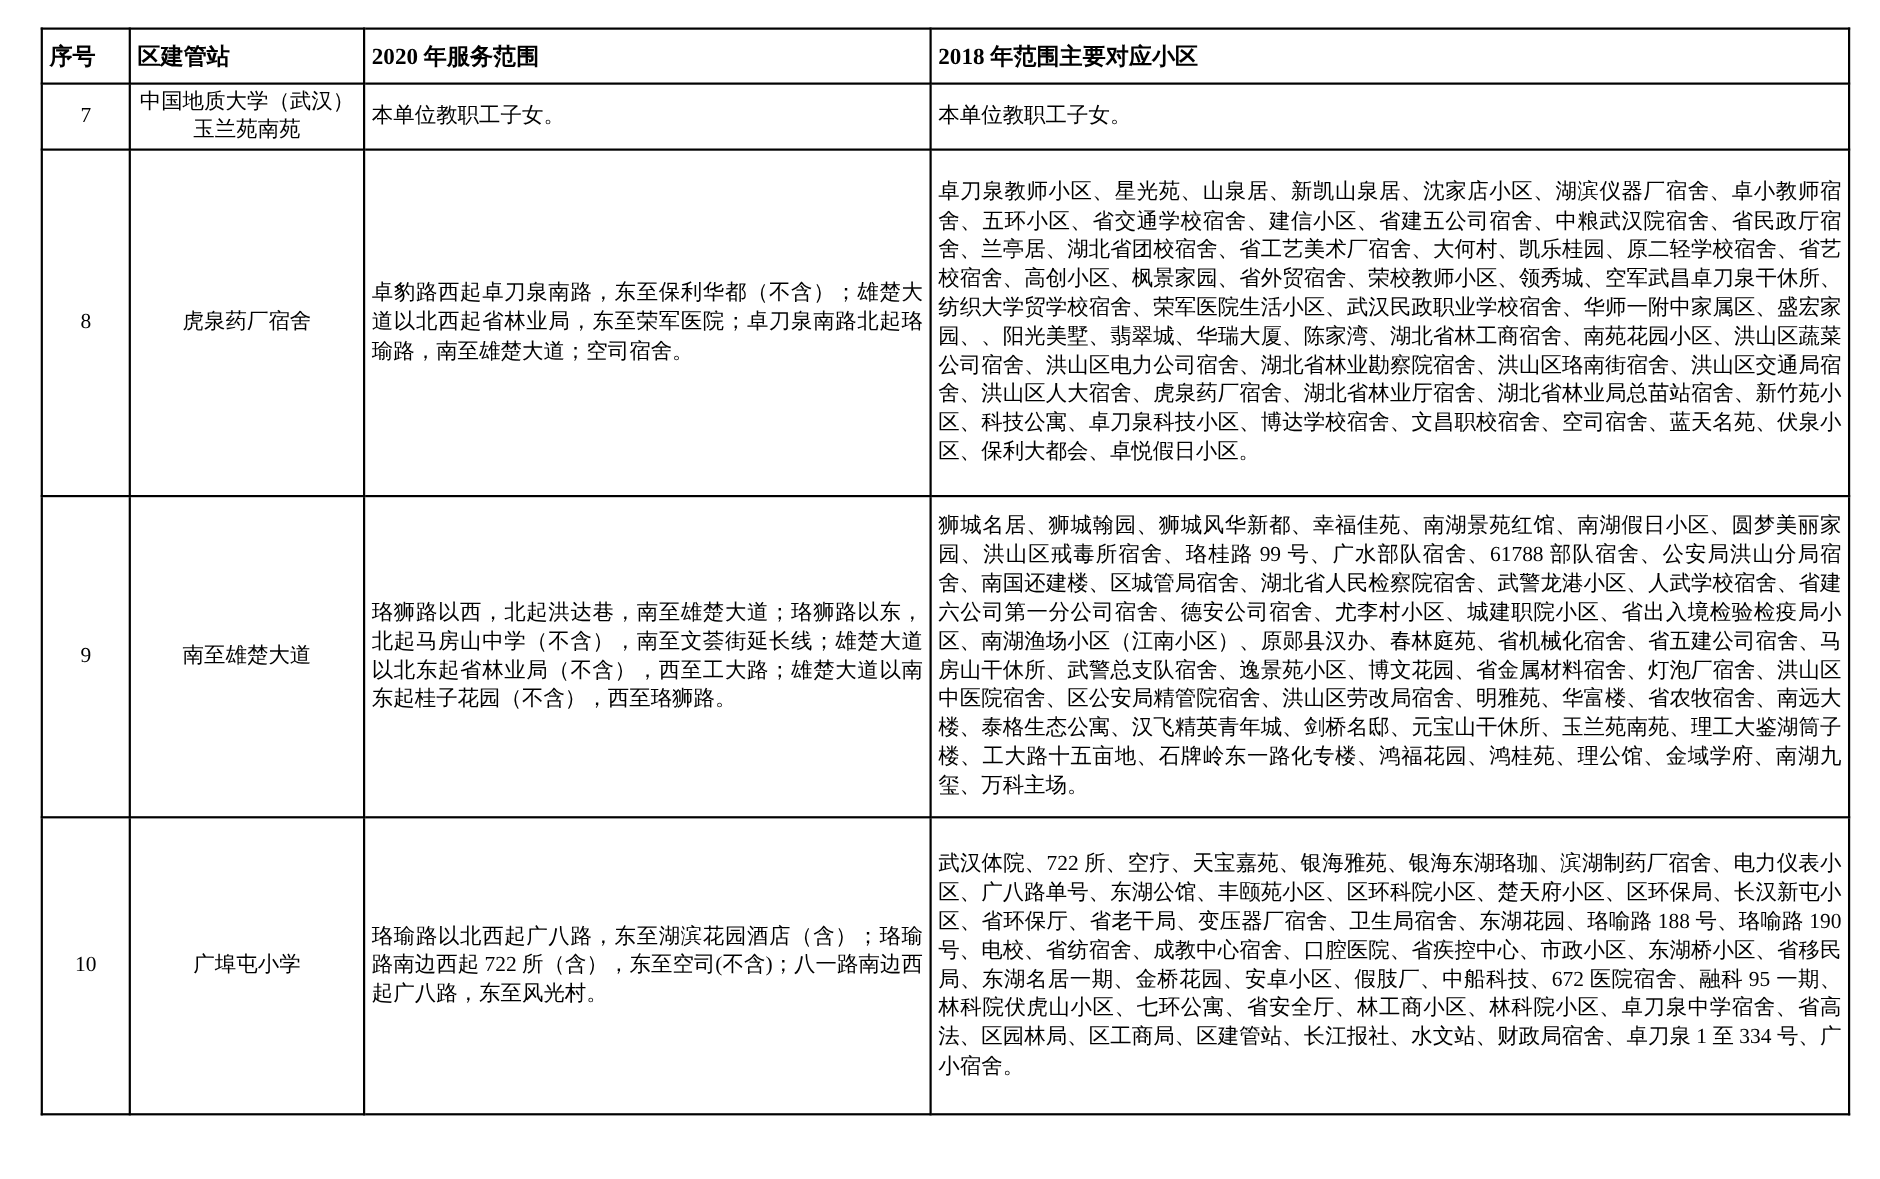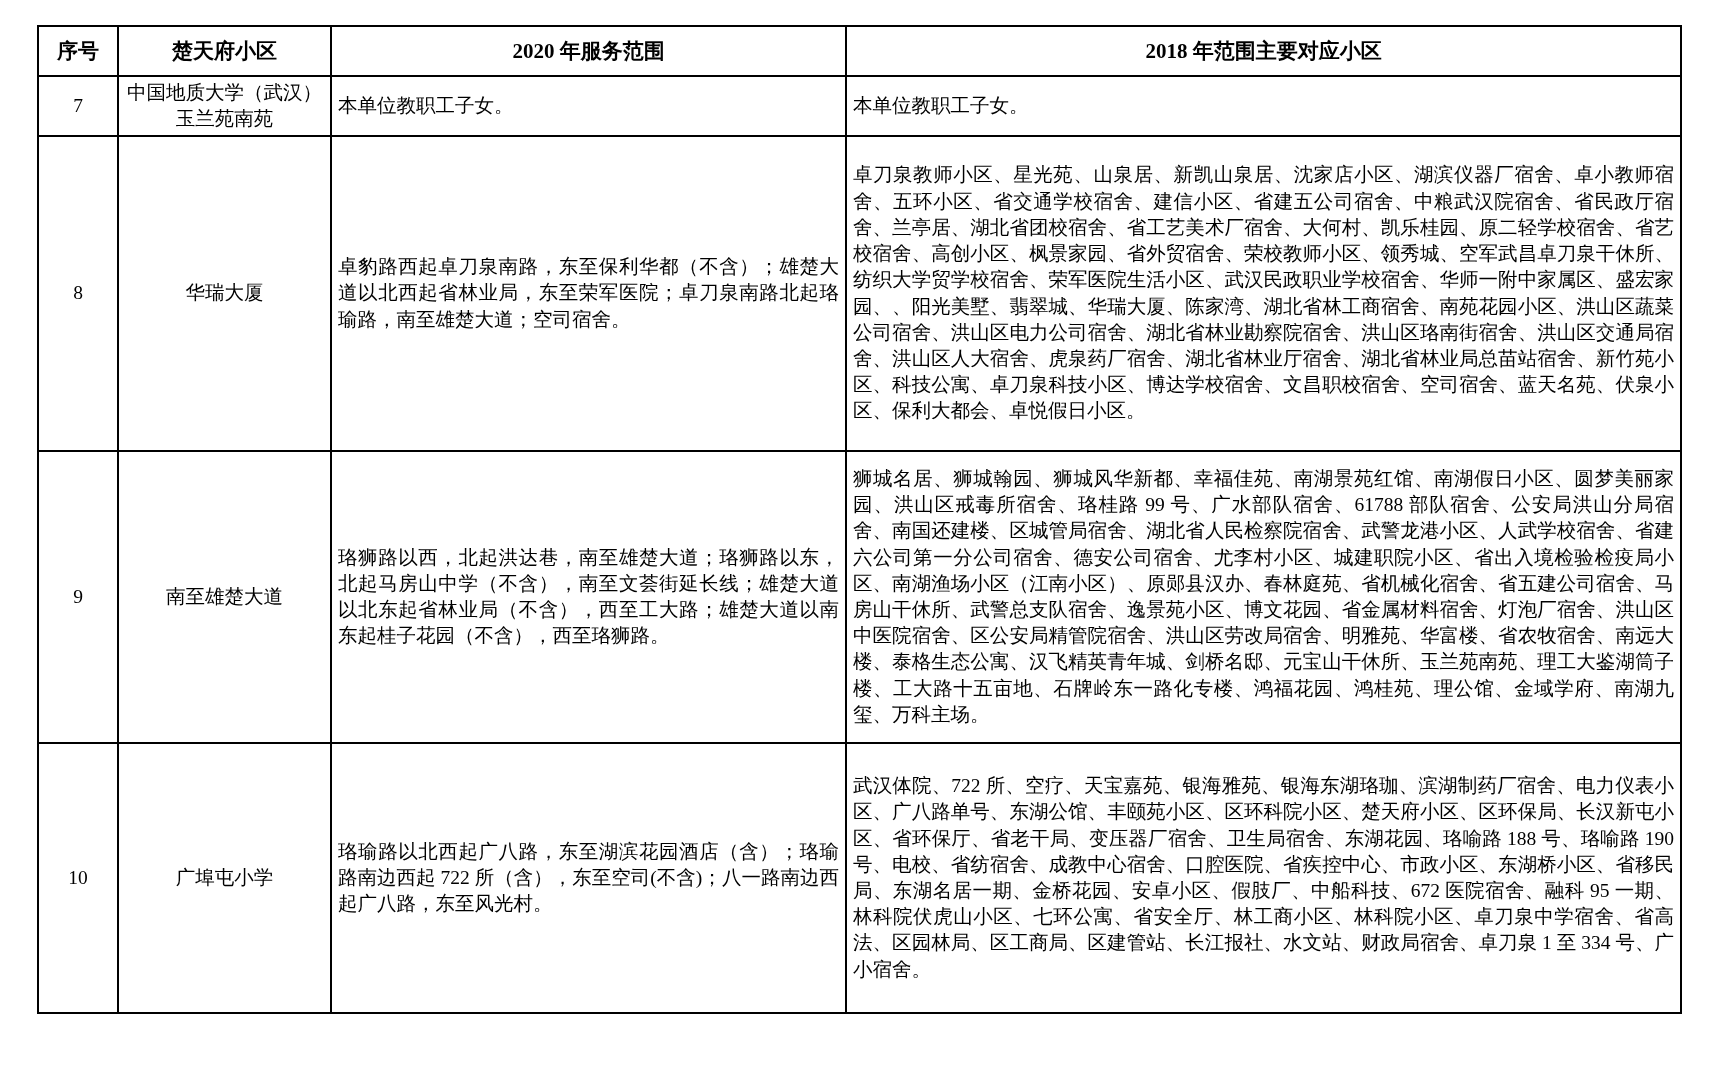--- a/index.html
+++ b/index.html
@@ -26,21 +26,21 @@
     border-collapse: collapse;
     table-layout: fixed;
     background: #ffffff;
   }
   table.school-table, table.school-table td, table.school-table th {
     border: 2.5px solid #000000;
   }
   table.school-table th {
     font-size: 21px;
     font-weight: bold;
-    text-align: center;
+    text-align: left;
     vertical-align: middle;
     padding: 4px 6px;
     line-height: 26px;
   }
   table.school-table td {
     font-size: 19.5px;
     line-height: 26.2px;
     vertical-align: middle;
     padding: 2px 6px;
   }
@@ -72,35 +72,35 @@
   <table class="school-table">
     <colgroup>
       <col style="width:80px">
       <col style="width:213px">
       <col style="width:515px">
       <col style="width:835px">
     </colgroup>
     <tbody>
       <tr class="r-head">
         <th>序号</th>
-        <th>楚天府小区</th>
+        <th>区建管站</th>
         <th>2020 年服务范围</th>
         <th>2018 年范围主要对应小区</th>
       </tr>
 
       <tr class="r-7">
         <td class="c-no">7</td>
         <td class="c-school">中国地质大学（武汉）玉兰苑南苑</td>
         <td class="c-scope">本单位教职工子女。</td>
         <td class="c-comm">本单位教职工子女。</td>
       </tr>
 
       <tr class="r-8">
         <td class="c-no">8</td>
-        <td class="c-school">华瑞大厦</td>
+        <td class="c-school">虎泉药厂宿舍</td>
         <td class="c-scope">卓豹路西起卓刀泉南路，东至保利华都（不含）；雄楚大道以北西起省林业局，东至荣军医院；卓刀泉南路北起珞瑜路，南至雄楚大道；空司宿舍。</td>
         <td class="c-comm">卓刀泉教师小区、星光苑、山泉居、新凯山泉居、沈家店小区、湖滨仪器厂宿舍、卓小教师宿舍、五环小区、省交通学校宿舍、建信小区、省建五公司宿舍、中粮武汉院宿舍、省民政厅宿舍、兰亭居、湖北省团校宿舍、省工艺美术厂宿舍、大何村、凯乐桂园、原二轻学校宿舍、省艺校宿舍、高创小区、枫景家园、省外贸宿舍、荣校教师小区、领秀城、空军武昌卓刀泉干休所、纺织大学贸学校宿舍、荣军医院生活小区、武汉民政职业学校宿舍、华师一附中家属区、盛宏家园、、阳光美墅、翡翠城、华瑞大厦、陈家湾、湖北省林工商宿舍、南苑花园小区、洪山区蔬菜公司宿舍、洪山区电力公司宿舍、湖北省林业勘察院宿舍、洪山区珞南街宿舍、洪山区交通局宿舍、洪山区人大宿舍、虎泉药厂宿舍、湖北省林业厅宿舍、湖北省林业局总苗站宿舍、新竹苑小区、科技公寓、卓刀泉科技小区、博达学校宿舍、文昌职校宿舍、空司宿舍、蓝天名苑、伏泉小区、保利大都会、卓悦假日小区。</td>
       </tr>
 
       <tr class="r-9">
         <td class="c-no">9</td>
         <td class="c-school">南至雄楚大道</td>
         <td class="c-scope">珞狮路以西，北起洪达巷，南至雄楚大道；珞狮路以东，北起马房山中学（不含），南至文荟街延长线；雄楚大道以北东起省林业局（不含），西至工大路；雄楚大道以南东起桂子花园（不含），西至珞狮路。</td>
         <td class="c-comm">狮城名居、狮城翰园、狮城风华新都、幸福佳苑、南湖景苑红馆、南湖假日小区、圆梦美丽家园、洪山区戒毒所宿舍、珞桂路 99 号、广水部队宿舍、61788 部队宿舍、公安局洪山分局宿舍、南国还建楼、区城管局宿舍、湖北省人民检察院宿舍、武警龙港小区、人武学校宿舍、省建六公司第一分公司宿舍、德安公司宿舍、尤李村小区、城建职院小区、省出入境检验检疫局小区、南湖渔场小区（江南小区）、原郧县汉办、春林庭苑、省机械化宿舍、省五建公司宿舍、马房山干休所、武警总支队宿舍、逸景苑小区、博文花园、省金属材料宿舍、灯泡厂宿舍、洪山区中医院宿舍、区公安局精管院宿舍、洪山区劳改局宿舍、明雅苑、华富楼、省农牧宿舍、南远大楼、泰格生态公寓、汉飞精英青年城、剑桥名邸、元宝山干休所、玉兰苑南苑、理工大鉴湖筒子楼、工大路十五亩地、石牌岭东一路化专楼、鸿福花园、鸿桂苑、理公馆、金域学府、南湖九玺、万科主场。</td>
       </tr>

